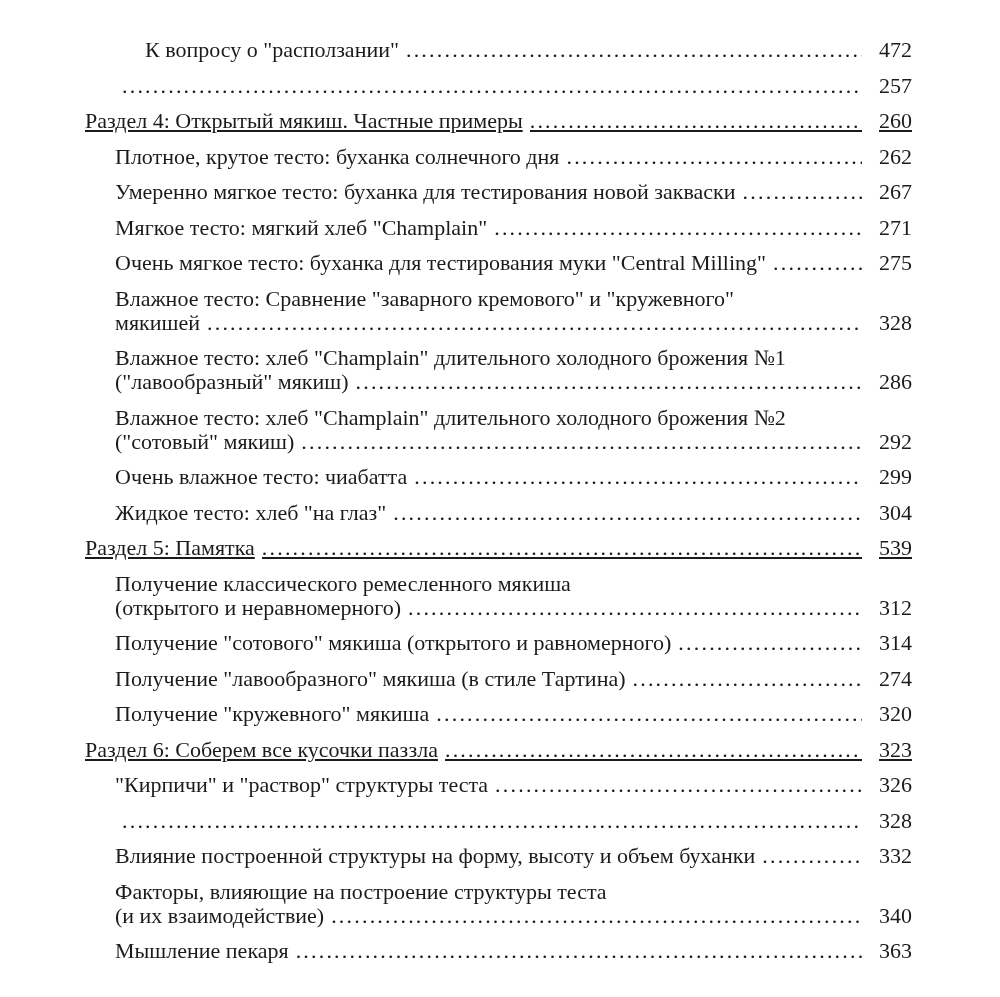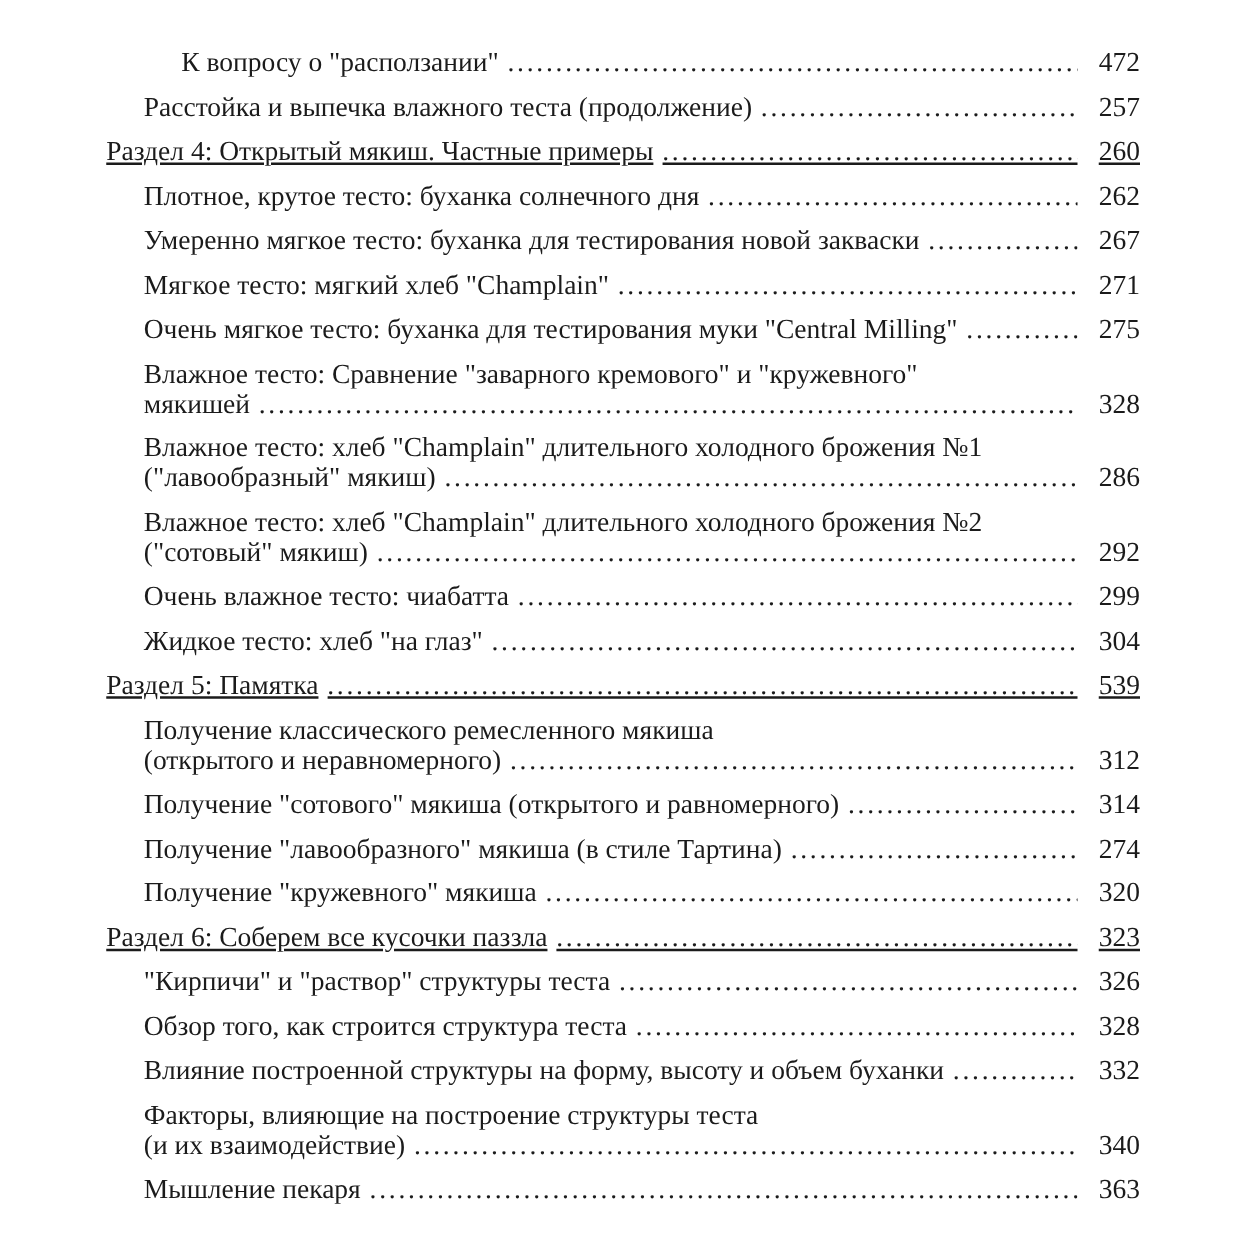--- a/index.html
+++ b/index.html
@@ -66,21 +66,20 @@
   <div class="toc-entry lvl-3">
     <div class="last-line">
       <span class="entry-title">К вопросу о "расползании"</span>
       <span class="dot-leader"></span>
       <span class="page-num">472</span>
     </div>
   </div>
 
   <div class="toc-entry lvl-2">
     <div class="last-line">
-      <span class="entry-title">Расстойка и выпечка влажного теста (продолжение)</span>
       <span class="dot-leader"></span>
       <span class="page-num">257</span>
     </div>
   </div>
 
   <div class="toc-entry lvl-1">
     <div class="last-line">
       <span class="entry-title">Раздел 4: Открытый мякиш. Частные примеры</span>
       <span class="dot-leader"></span>
       <span class="page-num">260</span>
@@ -214,21 +213,20 @@
   <div class="toc-entry lvl-2">
     <div class="last-line">
       <span class="entry-title">"Кирпичи" и "раствор" структуры теста</span>
       <span class="dot-leader"></span>
       <span class="page-num">326</span>
     </div>
   </div>
 
   <div class="toc-entry lvl-2">
     <div class="last-line">
-      <span class="entry-title">Обзор того, как строится структура теста</span>
       <span class="dot-leader"></span>
       <span class="page-num">328</span>
     </div>
   </div>
 
   <div class="toc-entry lvl-2">
     <div class="last-line">
       <span class="entry-title">Влияние построенной структуры на форму, высоту и объем буханки</span>
       <span class="dot-leader"></span>
       <span class="page-num">332</span>

